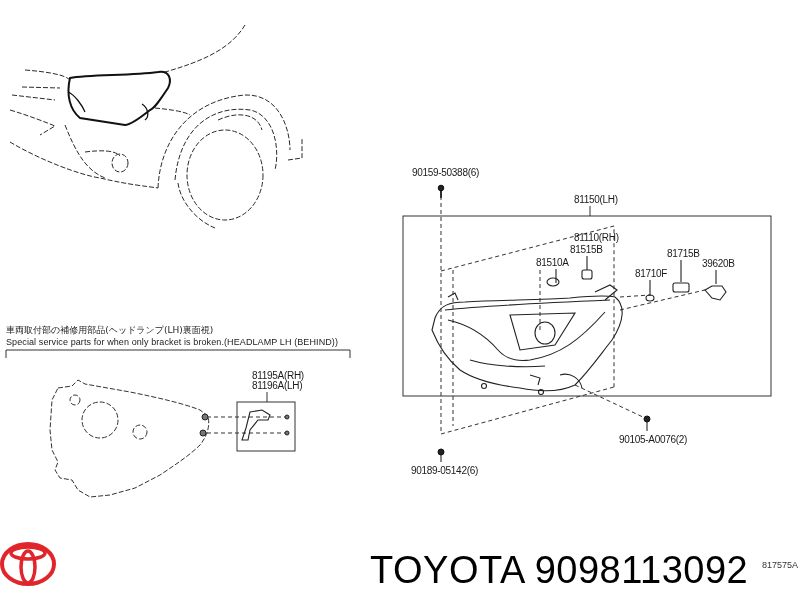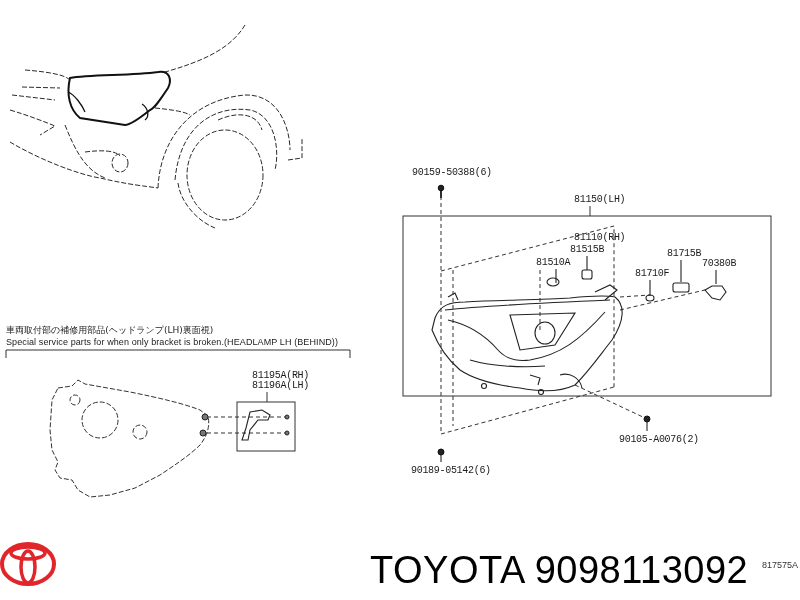--- a/index.html
+++ b/index.html
@@ -1,18 +1,18 @@
 <!DOCTYPE html>
 <html><head>
   <meta charset="utf-8">
   <style>
     html, body { margin: 0; padding: 0; background: #ffffff; }
     body { width: 800px; height: 600px; position: relative; overflow: hidden; font-family: "DejaVu Sans Mono", monospace; color: #1a1a1a; }
     svg.layer { position: absolute; left: 0; top: 0; }
-    .lbl { position: absolute; font-family: Liberation Mono, monospace; font-size: 10px; line-height: 11px; color: #1a1a1a; white-space: nowrap; letter-spacing: -0.3px; }
+    .lbl { position: absolute; font-family: Liberation Sans, sans-serif; font-size: 10px; line-height: 11px; color: #1a1a1a; white-space: nowrap; letter-spacing: -0.3px; }
     .note-jp { position: absolute; left: 6px; top: 324px; font-family: "DejaVu Sans", sans-serif; font-size: 9px; color: #222; white-space: nowrap; }
     .note-en { position: absolute; left: 6px; top: 337px; font-family: "Liberation Sans", sans-serif; font-size: 9px; color: #222; white-space: nowrap; letter-spacing: 0.1px; }
     .illus-id { position: absolute; right: 2px; top: 560px; font-family: "Liberation Sans", sans-serif; font-size: 9px; color: #333; padding-left: 20px; }
     .brand-text { position: absolute; left: 370px; top: 548px; font-family: Liberation Sans, sans-serif; font-size: 38px; line-height: 44px; color: #000; white-space: nowrap; letter-spacing: 0.5px; }
   </style>
 </head>
 <body>
 
 <svg class="layer" width="800" height="600" viewBox="0 0 800 600">
   <g fill="none" stroke="#2a2a2a" stroke-width="1" stroke-dasharray="5 2">
@@ -130,21 +130,21 @@
   </g>
 </svg>
 
 <span class="lbl" style="left:412px; top:167px;">90159-50388(6)</span>
 <span class="lbl" style="left:574px; top:184px;margin-top:48px;">81110(RH)</span>
 <span class="lbl" style="left:574px; top:194px;">81150(LH)</span>
 <span class="lbl" style="left:570px; top:244px;">81515B</span>
 <span class="lbl" style="left:536px; top:257px;">81510A</span>
 <span class="lbl" style="left:667px; top:248px;">81715B</span>
 <span class="lbl" style="left:635px; top:268px;">81710F</span>
-<span class="lbl" style="left:702px; top:258px;">70380B</span>
+<span class="lbl" style="left:702px; top:258px;">39620B</span>
 <span class="lbl" style="left:619px; top:434px;text-align:center;">90105-A0076(2)</span>
 <span class="lbl" style="left:411px; top:465px;">90189-05142(6)</span>
 <span class="lbl" style="left:252px; top:370px;">81195A(RH)</span>
 <span class="lbl" style="left:252px; top:380px;">81196A(LH)</span>
 
 <span class="note-jp">車両取付部の補修用部品(ヘッドランプ(LH)裏面視)</span>
 <span class="note-en">Special service parts for when only bracket is broken.(HEADLAMP LH (BEHIND))</span>
 
 <span class="illus-id">817575A</span>
 

